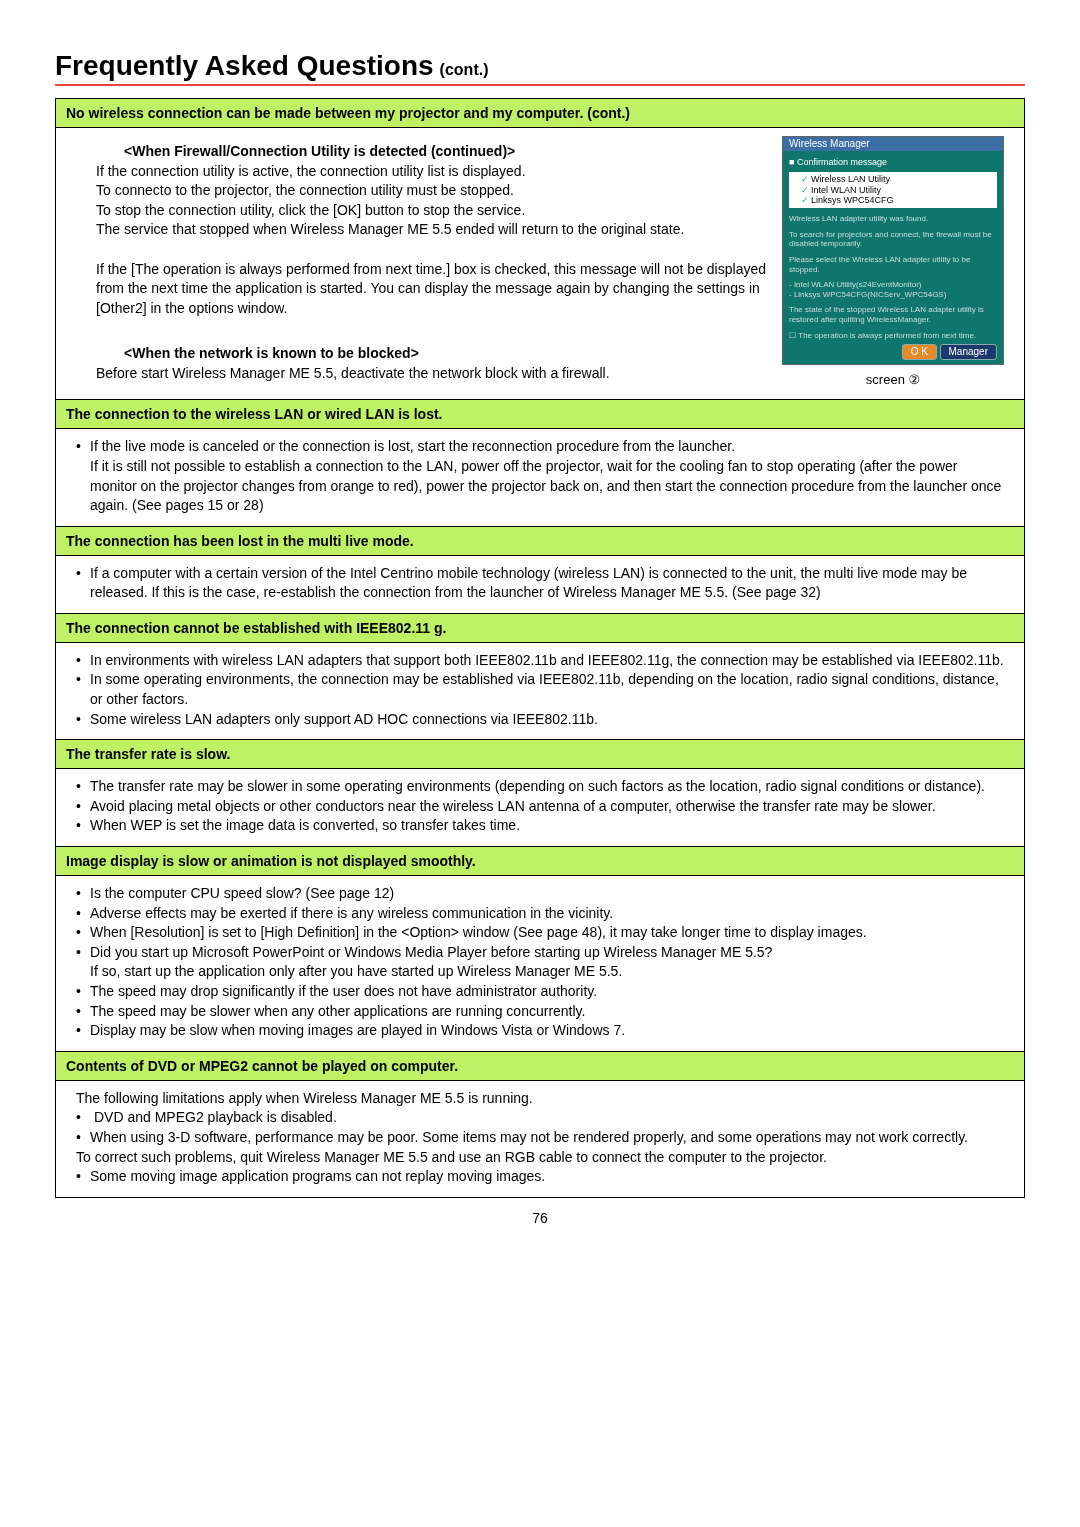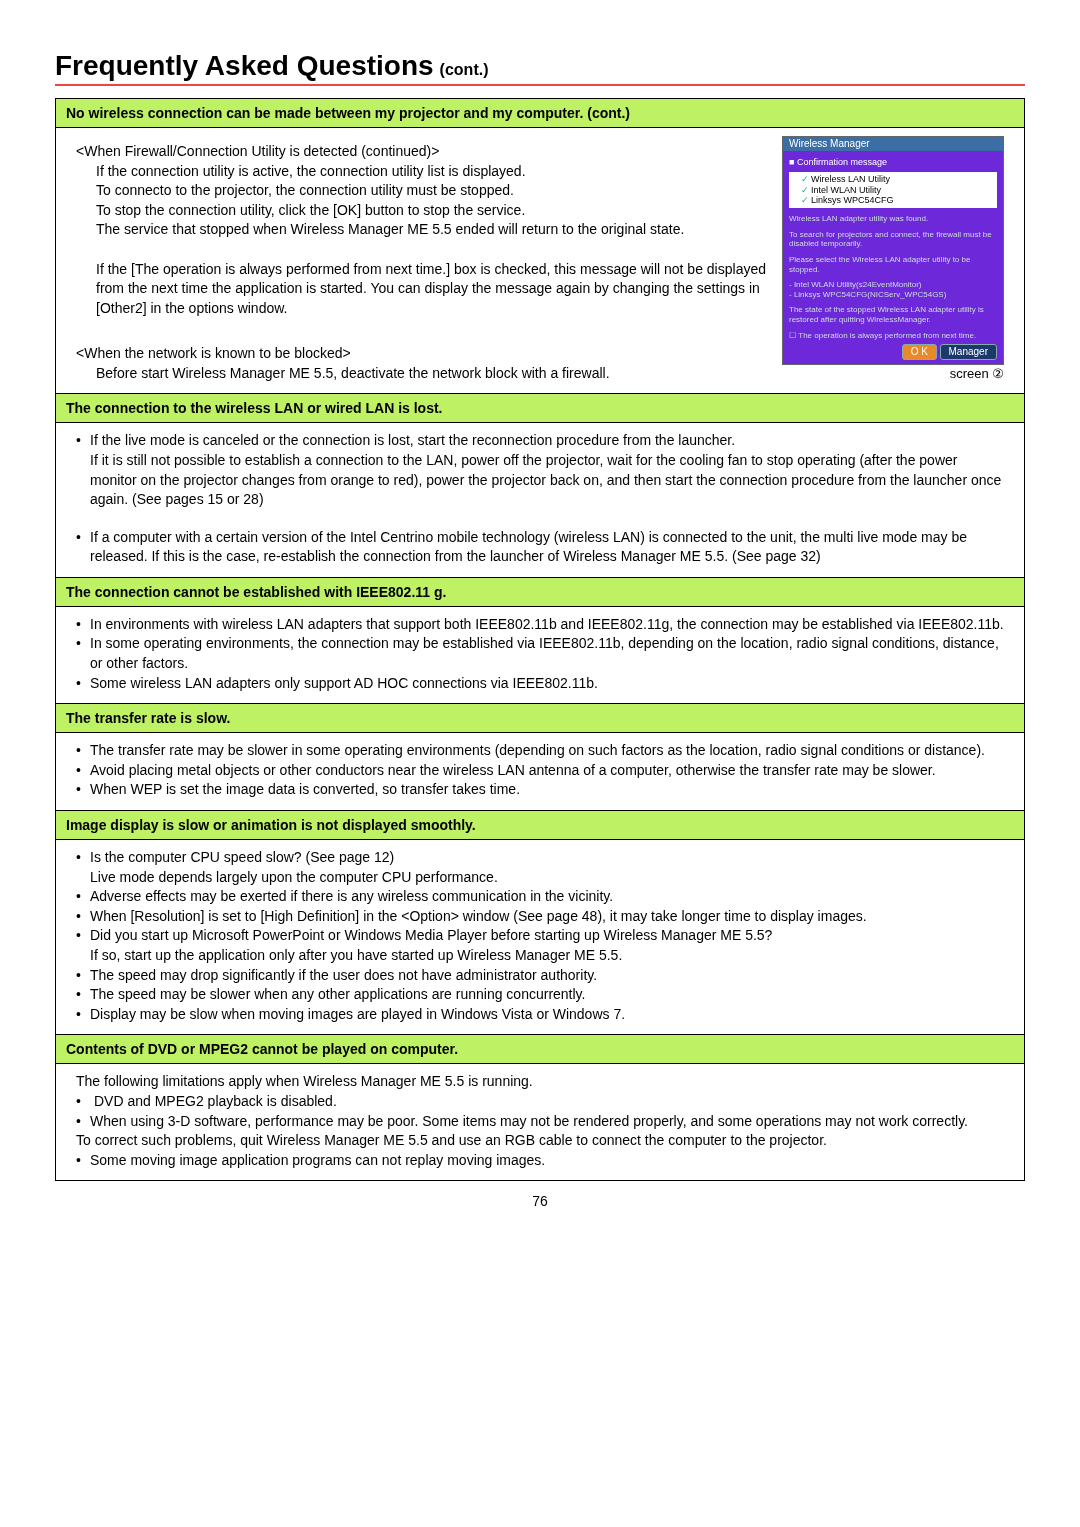--- a/index.html
+++ b/index.html
@@ -40,22 +40,23 @@
     border-bottom: 1px solid #000;
   }
   .sec-header.mid {
     border-top: 1px solid #000;
   }
   .sec-body {
     padding: 8px 20px 10px 20px;
     line-height: 1.4;
   }
   .sub-head {
-    font-weight: normal;
+    font-weight: bold;
     margin-top: 6px;
+    margin-left: 48px;
   }
   .indent {
     margin-left: 20px;
   }
   .bullet-row {
     display: flex;
   }
   .bullet-dot {
     width: 14px;
     flex-shrink: 0;
@@ -73,21 +74,21 @@
   }
   
   .float-dialog {
     float: right;
     width: 222px;
     margin-left: 12px;
   }
   .dialog {
     border: 1px solid #666;
     font-size: 9px;
-    background: #6d28d9;
+    background: #0f766e;
     color: #fff;
     line-height: 1.2;
   }
   .dlg-title {
     background: #3b6ea5;
     color: #fff;
     padding: 1px 6px;
     font-size: 10px;
   }
   .dlg-inner {
@@ -120,22 +121,23 @@
     display: inline-block;
     border: 1px solid #8aa;
     color: #fff;
     padding: 1px 8px;
     font-size: 10px;
     border-radius: 3px;
   }
   .ok { background: #e88a2a; }
   .cancel { background: #1b3a6b; }
   .caption {
-    text-align: right;
+    text-align: center;
     font-size: 13px;
+    margin-top: 6px;
     color: #000;
   }
   .clearfix::after { content:""; display:block; clear:both; }
 </style>
 </head>
 <body>
 
 <div class="page">
 
   <div class="title-row">
@@ -190,20 +192,21 @@
 
     <div class="sec-header mid">The connection to the wireless LAN or wired LAN is lost.</div>
     <div class="sec-body">
       <div class="bullet-row">
         <div class="bullet-dot">•</div>
         <div class="bullet-text" style="white-space:pre-line;">If the live mode is canceled or the connection is lost, start the reconnection procedure from the launcher.
 If it is still not possible to establish a connection to the LAN, power off the projector, wait for the cooling fan to stop operating (after the power monitor on the projector changes from orange to red), power the projector back on, and then start the connection procedure from the launcher once again. (See pages 15 or 28)</div>
       </div>
     </div>
 
+    <div class="sec-header mid">The connection has been lost in the multi live mode.</div>
     <div class="sec-body">
       <div class="bullet-row">
         <div class="bullet-dot">•</div>
         <div class="bullet-text">If a computer with a certain version of the Intel Centrino mobile technology (wireless LAN) is connected to the unit, the multi live mode may be released. If this is the case, re-establish the connection from the launcher of Wireless Manager ME 5.5. (See page 32)</div>
       </div>
     </div>
 
     <div class="sec-header mid">The connection cannot be established with IEEE802.11 g.</div>
     <div class="sec-body">
       <div class="bullet-row">
@@ -235,21 +238,20 @@
         <div class="bullet-text">When WEP is set the image data is converted, so transfer takes time.</div>
       </div>
     </div>
 
     <div class="sec-header mid">Image display is slow or animation is not displayed smoothly.</div>
     <div class="sec-body">
       <div class="bullet-row">
         <div class="bullet-dot">•</div>
         <div class="bullet-text">Is the computer CPU speed slow? (See page 12)</div>
       </div>
-      <div class="indent" style="margin-left:14px;">Live mode depends largely upon the computer CPU performance.</div>
       <div class="bullet-row">
         <div class="bullet-dot">•</div>
         <div class="bullet-text">Adverse effects may be exerted if there is any wireless communication in the vicinity.</div>
       </div>
       <div class="bullet-row">
         <div class="bullet-dot">•</div>
         <div class="bullet-text">When [Resolution] is set to [High Definition] in the &lt;Option&gt; window (See page 48), it may take longer time to display images.</div>
       </div>
       <div class="bullet-row">
         <div class="bullet-dot">•</div>

